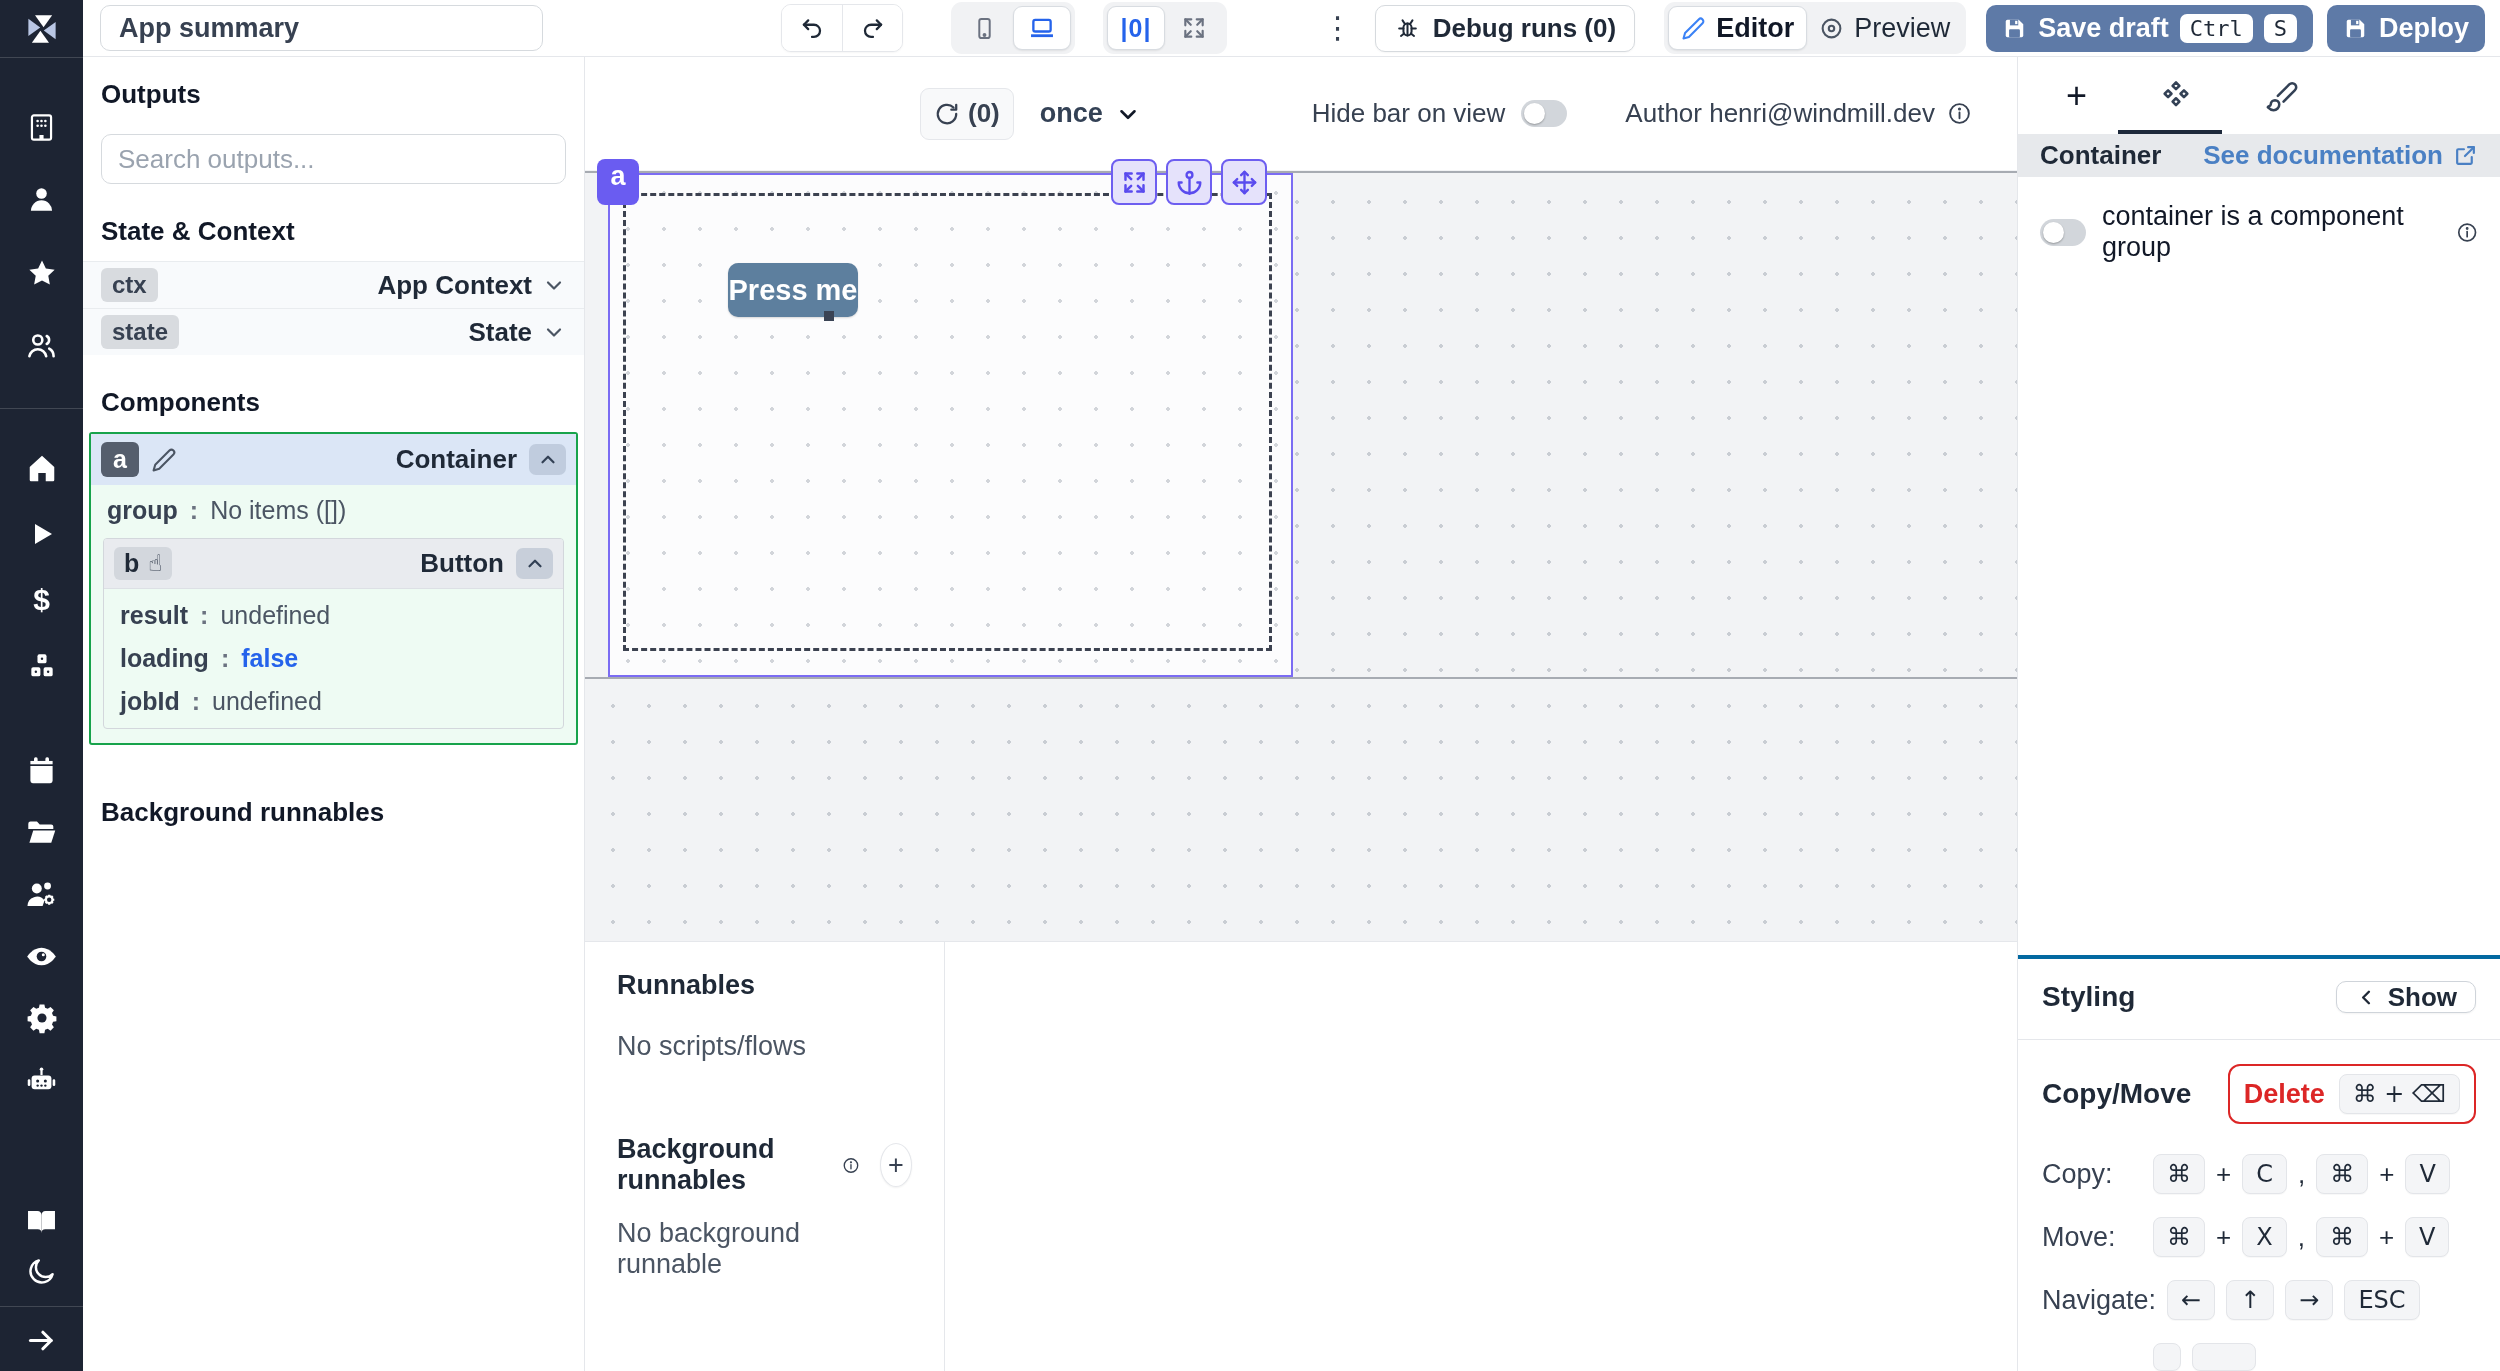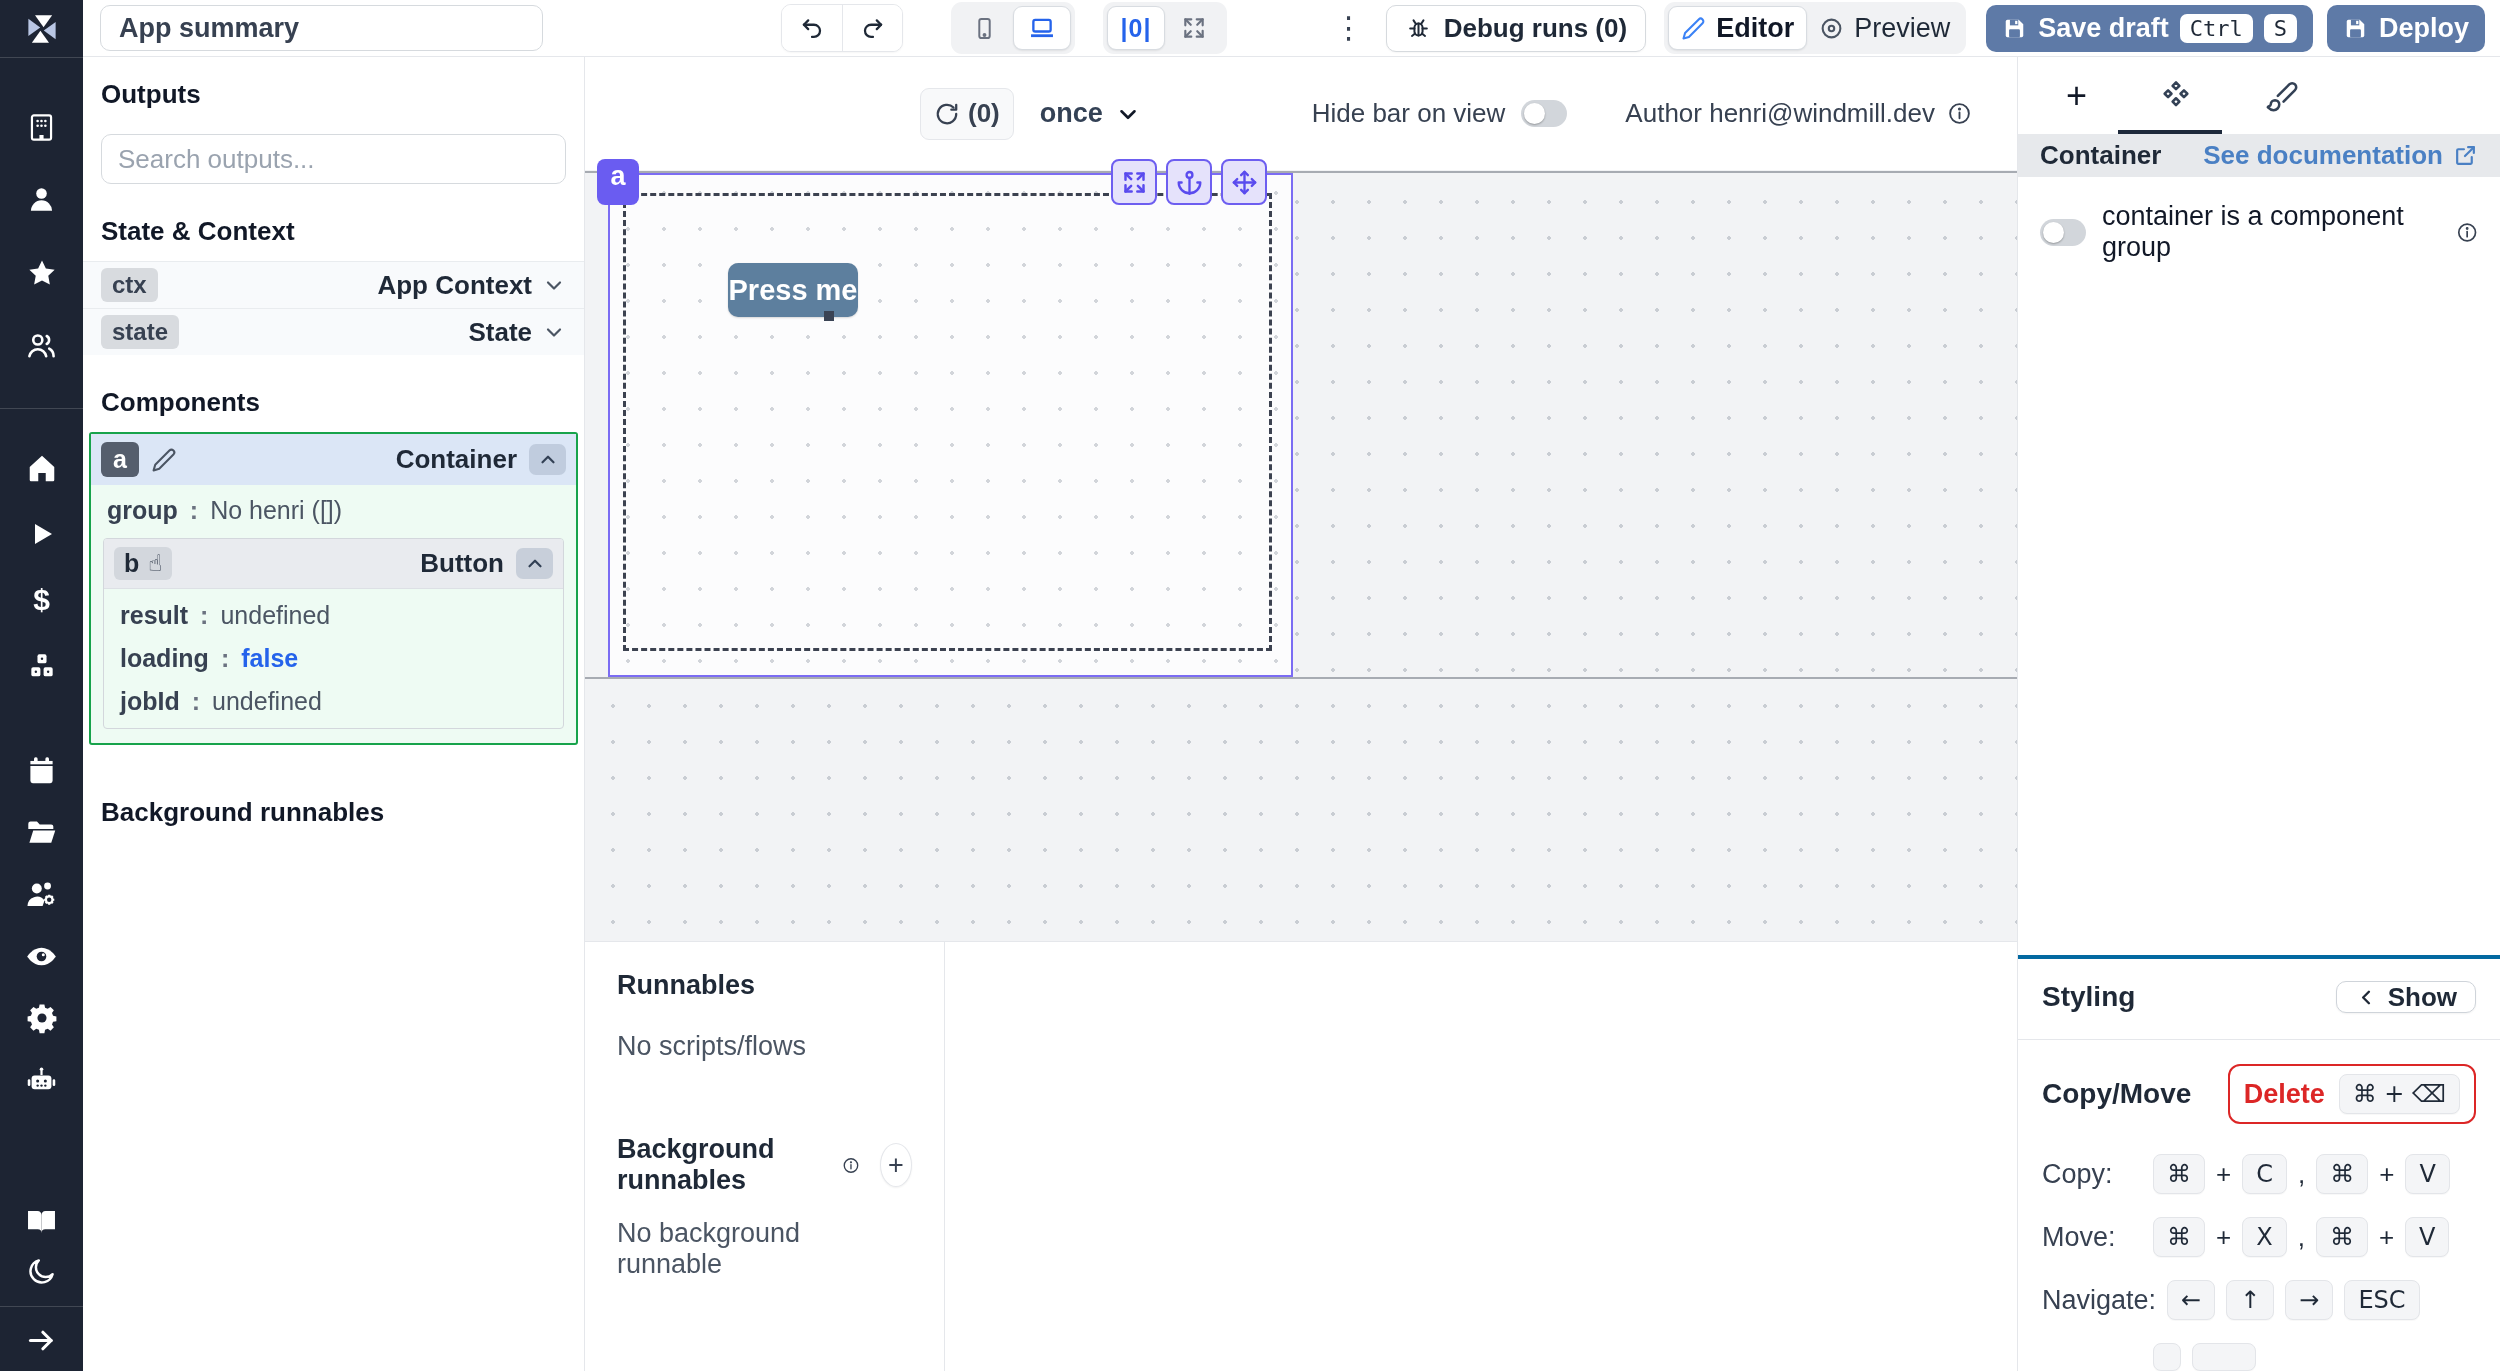--- a/index.html
+++ b/index.html
@@ -360,21 +360,21 @@
         <path d="M8.4 12H4.6"></path>
         <path d="M15.6 12h3.8"></path>
         <path d="M9 16.4l-2.8 2.2"></path>
         <path d="M15 16.4l2.8 2.2"></path>
         <path d="M9.4 7.6 7.6 4.8"></path>
         <path d="M14.6 7.6l1.8-2.8"></path>
       </svg>
     <span>Debug runs (0)</span>
   </div>
 
-  <div style="margin-left:18px" class="seg">
+  <div style="margin-left:29px" class="seg">
     <div class="seg-btn active">
       <svg width="25" height="25" viewBox="0 0 24 24" fill="none" stroke="#3b82f6" stroke-width="2" stroke-linejoin="round">
           <path d="M17 3.3a2.6 2.6 0 1 1 3.7 3.7L7.6 20.1 2.4 21.6l1.5-5.2Z"></path>
         </svg>
       <span class="ed-label">Editor</span>
     </div>
     <div class="seg-btn">
       <svg width="25" height="25" viewBox="0 0 24 24" fill="none" stroke="#4b5563" stroke-width="2">
           <circle cx="12" cy="12" r="8.5"></circle>
           <circle cx="12" cy="12" r="2.6"></circle>
@@ -445,21 +445,21 @@
       <span class="comp-type">Container</span>
       <span class="chev-btn">
         <svg width="22" height="22" viewBox="0 0 24 24" fill="none" stroke="#334155" stroke-width="2.4" stroke-linecap="round" stroke-linejoin="round">
             <path d="M6 14.5l6-6 6 6"></path>
           </svg>
       </span>
     </div>
     <div class="prop-row" style="padding-top:11px">
       <span class="prop-key">group</span>
       <span class="prop-colon">:</span>
-      <span class="prop-val">No henri ([])</span>
+      <span class="prop-val">No items ([])</span>
     </div>
 
     <div class="nested-card">
       <div class="comp-head gray">
         <span class="chip-b">
           <span class="b-id">b</span>
           <span class="hand-glyph">☝</span>
         </span>
         <span class="comp-type">Button</span>
         <span class="chev-btn">

